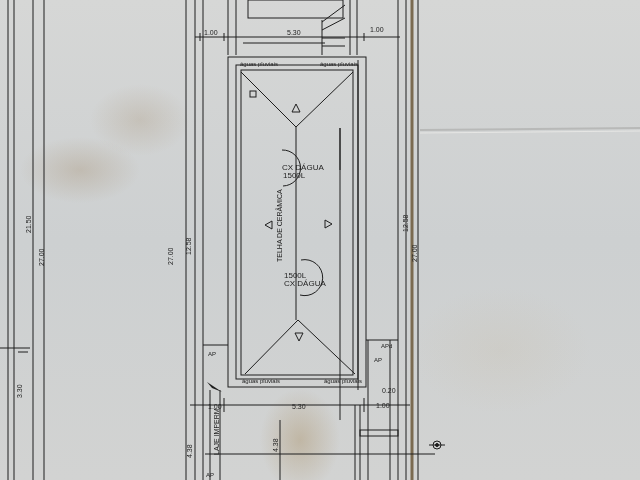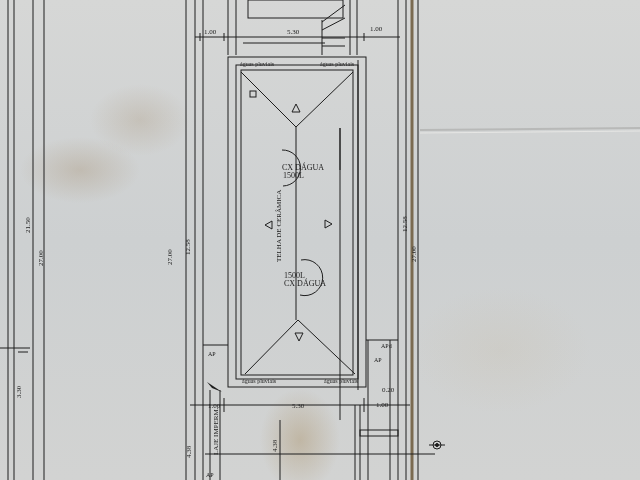--- a/index.html
+++ b/index.html
@@ -3,21 +3,21 @@
 <meta charset="utf-8">
 <style>
   html,body{margin:0;padding:0;}
   body{width:640px;height:480px;overflow:hidden;background:#cfd1d2;font-family:"Liberation Sans",sans-serif;}
   #stage{position:relative;width:640px;height:480px;overflow:hidden;
     background:
       radial-gradient(ellipse at 80px 170px, rgba(150,120,80,0.25), transparent 60px),
       radial-gradient(ellipse at 300px 440px, rgba(160,130,80,0.35), transparent 40px),
       radial-gradient(ellipse at 500px 350px, rgba(200,190,170,0.25), transparent 90px),
       radial-gradient(ellipse at 140px 120px, rgba(150,120,80,0.2), transparent 50px),
-      linear-gradient(180deg,#d6d7d6 0%,#cdd0d1 50%,#d2d3d2 100%); font-family: Liberation Serif, serif;}
+      linear-gradient(180deg,#d6d7d6 0%,#cdd0d1 50%,#d2d3d2 100%);}
   svg{position:absolute;left:0;top:0;}
   .lbl{position:absolute;font-size:7px;color:#222;white-space:nowrap;line-height:1;}
   .vert{transform:rotate(-90deg);transform-origin:left top;}
   .big{font-size:8px;}
 </style>
 </head>
 <body>
 
 <div id="stage">
   <svg width="640" height="480" viewBox="0 0 640 480">

